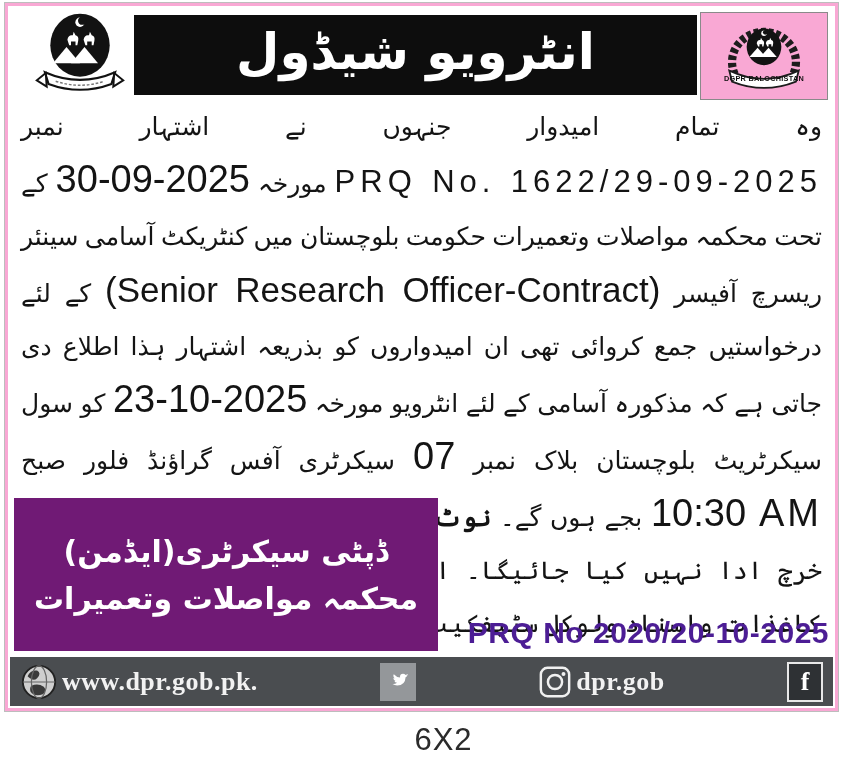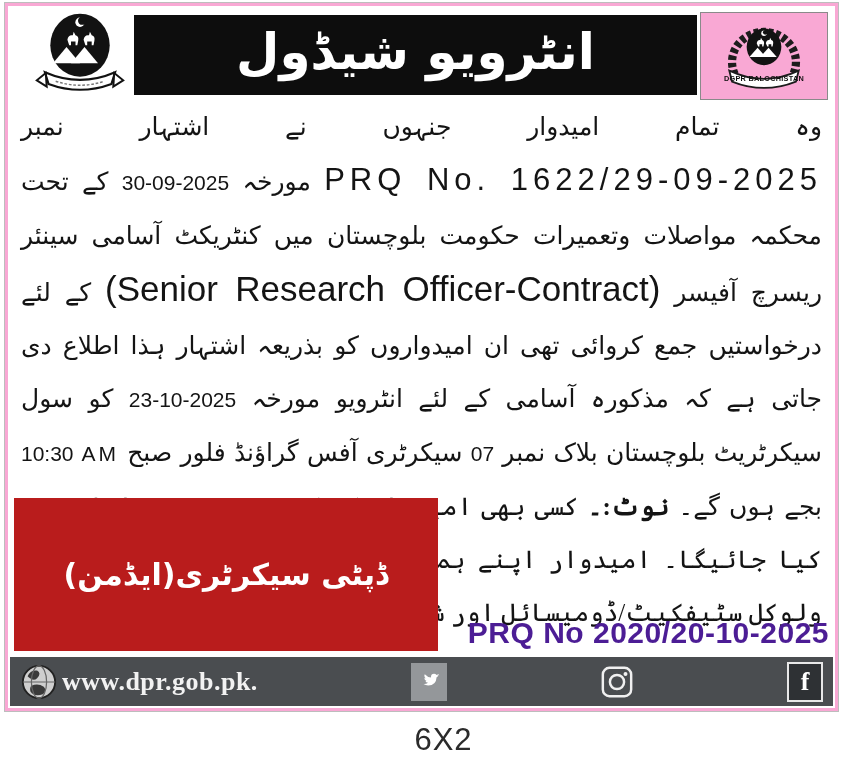--- a/index.html
+++ b/index.html
@@ -34,28 +34,28 @@
     position:absolute;left:13px;right:13px;top:94px;
     direction:rtl;text-align:justify;
     font-size:25px;line-height:53px;color:#141414;
     font-family:"DejaVu Sans",sans-serif;
   }
   .seg-ur{font-family:Liberation Serif, serif;}
   .seg-ur.bold{font-weight:bold;}
   .seg-en{
     direction:ltr;unicode-bidi:embed;
     font-family:"Liberation Sans","DejaVu Sans",sans-serif;
-    font-size:21px;letter-spacing:3px;white-space:nowrap;
+    font-size:38px;letter-spacing:3px;white-space:nowrap;
   }
   .seg-en.big{font-size:31px;letter-spacing:5px;}
   .seg-en.tight{letter-spacing:0px;font-size:35px;}
   
   .sign-box{
     position:absolute;left:6px;top:492px;width:424px;height:153px;
-    background:#b91c1c;display:flex;flex-direction:column;
+    background:#701a75;display:flex;flex-direction:column;
     align-items:center;justify-content:center;direction:rtl;
   }
   .sign-line{
     color:#ffffff;font-weight:bold;font-size:30px;line-height:47px;
     font-family:"DejaVu Sans",sans-serif;white-space:nowrap;
   }
   
   .prq-number{
     position:absolute;right:6px;top:610px;
     font-family:"Liberation Sans","DejaVu Sans",sans-serif;
@@ -130,20 +130,21 @@
       </svg>
     </div>
   </div>
 
   <div class="body-text">
     <span class="seg-ur">وہ تمام امیدوار جنہوں نے اشتہار نمبر </span><span class="seg-en big">PRQ No. 1622/29-09-2025</span><span class="seg-ur"> مورخہ </span><span class="seg-en">30-09-2025</span><span class="seg-ur"> کے تحت محکمہ مواصلات وتعمیرات حکومت بلوچستان میں کنٹریکٹ آسامی سینئر ریسرچ آفیسر </span><span class="seg-en tight">(Senior Research Officer-Contract)</span><span class="seg-ur"> کے لئے درخواستیں جمع کروائی تھی ان امیدواروں کو بذریعہ اشتہار ہذا اطلاع دی جاتی ہے کہ مذکورہ آسامی کے لئے انٹرویو مورخہ </span><span class="seg-en">23-10-2025</span><span class="seg-ur"> کو سول سیکرٹریٹ بلوچستان بلاک نمبر </span><span class="seg-en">07</span><span class="seg-ur"> سیکرٹری آفس گراؤنڈ فلور صبح </span><span class="seg-en">10:30 AM</span><span class="seg-ur"> بجے ہوں گے۔ </span><span class="seg-ur bold">نوٹ:۔</span><span class="seg-ur"> کسی بھی امیدوار کو کوئی سفری خرچ ادا نہیں کیا جائیگا۔ امیدوار اپنے ہمراہ اصل تعلیمی کاغذات واسناد ولوکل سٹیفکیٹ/ڈومیسائل اور شناختی کارڈ اپنے ہمراہ لائیں ۔</span>
   </div>
 
   <div class="sign-box">
     <div class="sign-line">ڈپٹی سیکرٹری(ایڈمن)</div>
+    <div class="sign-line">محکمہ مواصلات وتعمیرات</div>
   </div>
 
   <div class="prq-number">PRQ No 2020/20-10-2025</div>
 
   <div class="footer-bar">
 
     <div class="footer-item">
       <span class="icon-box">
         <svg viewBox="0 0 40 40" width="38" height="38">
           <circle cx="20" cy="20" r="17" fill="#cfcfcf" stroke="#222" stroke-width="2"></circle>
@@ -165,20 +166,21 @@
     </div>
 
     <div class="footer-item">
       <span class="icon-box">
         <svg viewBox="0 0 36 36" width="34" height="34">
           <rect x="3" y="3" width="30" height="30" rx="7" fill="none" stroke="#f0f0f0" stroke-width="2.6"></rect>
           <circle cx="18" cy="18" r="7.5" fill="none" stroke="#f0f0f0" stroke-width="2.6"></circle>
           <circle cx="27" cy="9.5" r="2.1" fill="#f0f0f0"></circle>
         </svg>
       </span>
+      <span class="footer-label">dpr.gob</span>
     </div>
 
     <div class="footer-item">
       <span class="fb-box">
         <span class="fb-f">f</span>
       </span>
     </div>
 
   </div>
 </div>

